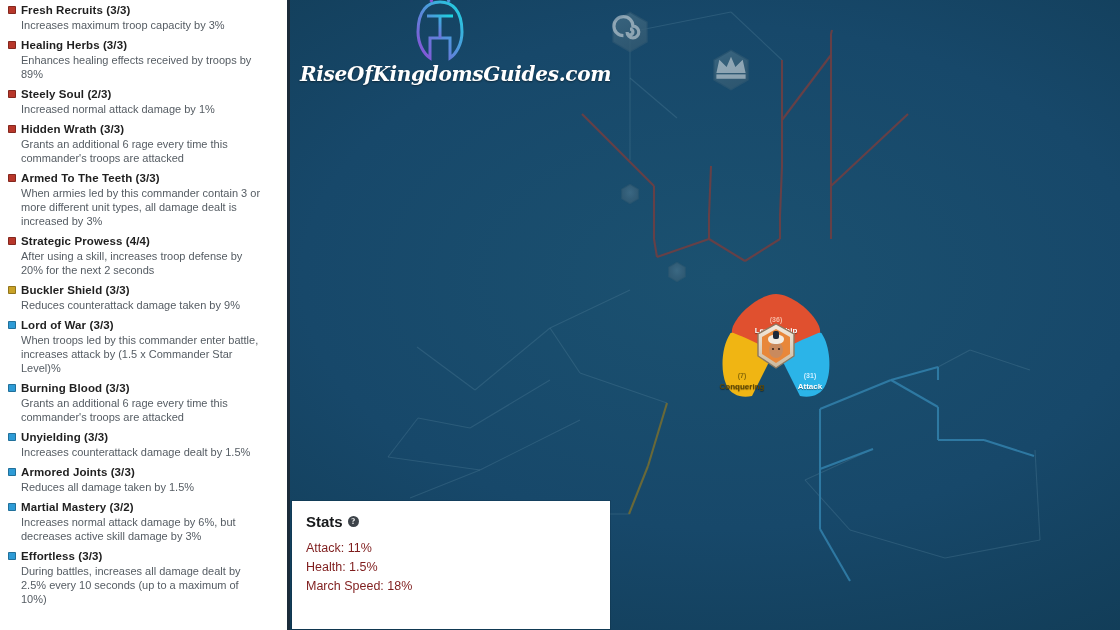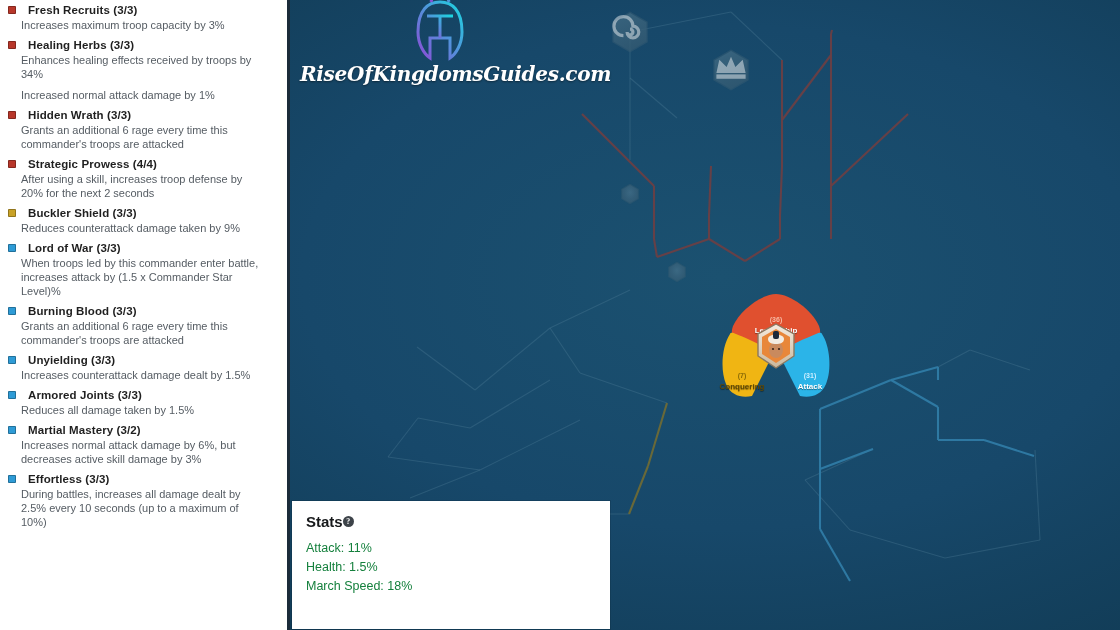--- a/index.html
+++ b/index.html
@@ -15,21 +15,21 @@
   #sidebar{
     position:absolute;left:0;top:0;width:290px;height:630px;
     background:#ffffff;
     box-sizing:border-box;
     padding:4px 10px 0 8px;
     border-right:3px solid #1b2b3a;
     overflow:hidden;
   }
   .talent{margin:0 0 7px 0;}
   .talent-head{
-    display:flex;align-items:flex-start;gap:12px;
+    display:flex;align-items:flex-start;gap:5px;
     font-size:11.5px;font-weight:bold;color:#1f1f1f;
     line-height:13px;letter-spacing:0.1px;
   }
   .swatch{
     width:8px;height:8px;flex:0 0 8px;margin-top:2px;
     border-radius:1px;
     box-shadow:inset 0 0 0 1px rgba(0,0,0,.28);
   }
   .talent-desc{
     font-size:11px;color:#555c63;line-height:14px;
@@ -79,58 +79,69 @@
   
   #stats{
     position:absolute;left:292px;top:501px;width:318px;height:128px;
     background:#ffffff;
     box-sizing:border-box;
     padding:12px 14px;
     box-shadow:0 0 0 1px rgba(0,0,0,.10);
   }
   #stats-title{
     font-size:15px;font-weight:bold;color:#16181a;
-    display:flex;align-items:center;margin-bottom:9px;
+    display:flex;align-items:center;gap:5px;margin-bottom:9px;
   }
   .help-dot{
     display:inline-block;width:11px;height:11px;border-radius:50%;
     background:#3d4349;color:#fff;font-size:8px;font-weight:bold;
     line-height:11px;text-align:center;font-family:"Liberation Serif",serif;
   }
-  .stat-row{font-size:12.5px;color:#15803d;line-height:19px;}
+  .stat-row{font-size:12.5px;color:#7f1d1d;line-height:19px;}
 </style>
 </head>
 <body>
 
 <div id="root">
 
   <div id="sidebar">
       <div class="talent">
         <div class="talent-head">
           <span class="swatch" style="background: rgb(184, 55, 42);"></span>
           <span>Fresh Recruits (3/3)</span>
         </div>
         <div class="talent-desc">Increases maximum troop capacity by 3%</div>
       </div>
       <div class="talent">
         <div class="talent-head">
           <span class="swatch" style="background: rgb(184, 55, 42);"></span>
           <span>Healing Herbs (3/3)</span>
         </div>
-        <div class="talent-desc">Enhances healing effects received by troops by 34%</div>
-      </div>
-      <div class="talent">
+        <div class="talent-desc">Enhances healing effects received by troops by 89%</div>
+      </div>
+      <div class="talent">
+        <div class="talent-head">
+          <span class="swatch" style="background: rgb(184, 55, 42);"></span>
+          <span>Steely Soul (2/3)</span>
+        </div>
         <div class="talent-desc">Increased normal attack damage by 1%</div>
       </div>
       <div class="talent">
         <div class="talent-head">
           <span class="swatch" style="background: rgb(184, 55, 42);"></span>
           <span>Hidden Wrath (3/3)</span>
         </div>
         <div class="talent-desc">Grants an additional 6 rage every time this commander's troops are attacked</div>
+      </div>
+      <div class="talent">
+        <div class="talent-head">
+          <span class="swatch" style="background: rgb(184, 55, 42);"></span>
+          <span>Armed To The Teeth (3/3)</span>
+        </div>
+        <div class="talent-desc">When armies led by this commander contain 3 or more different unit types, all damage dealt is increased by 3%</div>
       </div>
       <div class="talent">
         <div class="talent-head">
           <span class="swatch" style="background: rgb(184, 55, 42);"></span>
           <span>Strategic Prowess (4/4)</span>
         </div>
         <div class="talent-desc">After using a skill, increases troop defense by 20% for the next 2 seconds</div>
       </div>
       <div class="talent">
         <div class="talent-head">

